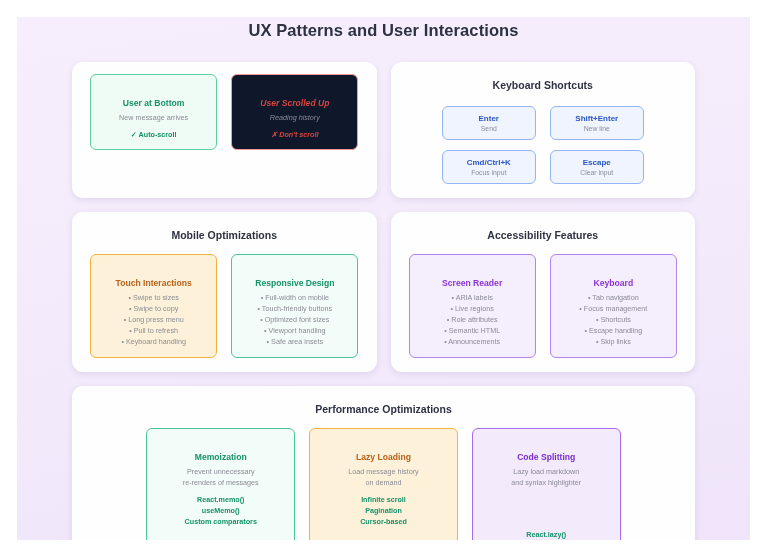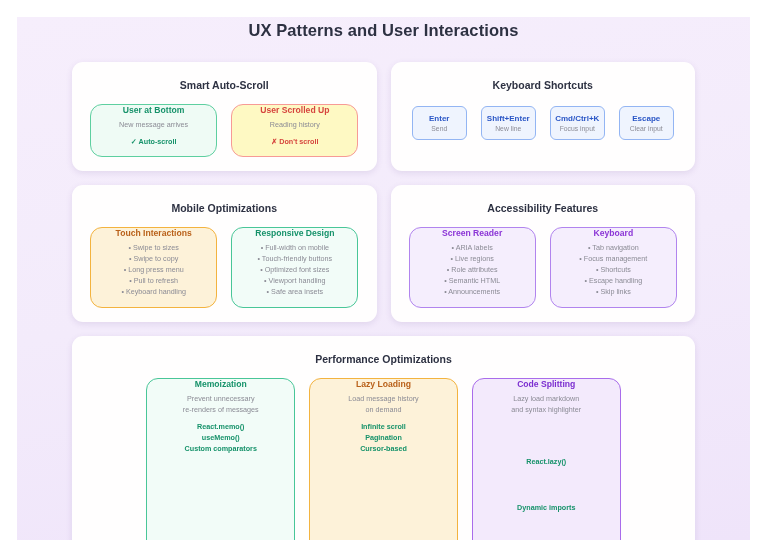--- a/index.html
+++ b/index.html
@@ -70,23 +70,23 @@
     display: flex;
     justify-content: center;
     gap: 14px;
     align-items: stretch;
   }
   .cards.four > .card { width: 25%; }
   .cards.two > .card { width: 46%; }
 
   .card {
     border: 1.3px solid #ccc;
-    border-radius: 12px;
-    box-sizing: border-box;
-    padding: 0 6px 9px 6px;
+    border-radius: 6px;
+    box-sizing: border-box;
+    padding: 23px 6px 9px 6px;
     text-align: center;
   }
 
   .card-title {
     font-size: 8.6px;
     font-weight: bold;
     margin-bottom: 5px;
   }
   .card-line {
     font-size: 7.2px;
@@ -98,21 +98,21 @@
     font-weight: bold;
     line-height: 1.55;
   }
   .card-spacer { height: 5px; }
 
   
   .t-green  { border-color: #5ecfa0; background: #effbf5; }
   .t-green .card-title { color: #16926a; }
   .t-green .card-accent { color: #16926a; }
 
-  .t-red    { border-color: #f79a96; background: #fef9c3; }
+  .t-red    { border-color: #f79a96; background: #0f172a; font-style: italic; }
   .t-red .card-title { color: #d6453e; }
   .t-red .card-accent { color: #d6453e; }
 
   .t-orange { border-color: #f3b33f; background: #fdf2d9; }
   .t-orange .card-title { color: #b9611a; }
   .t-orange .card-accent { color: #16926a; }
 
   .t-green2 { border-color: #49c698; background: #f2fcf8; }
   .t-green2 .card-title { color: #16926a; }
   .t-green2 .card-accent { color: #16926a; }
@@ -133,21 +133,21 @@
     display: flex;
     flex-wrap: wrap;
     justify-content: center;
     gap: 10px 14px;
     padding-top: 2px;
   }
   .key {
     border: 1.3px solid #93b5f3;
     background: #eff4fe;
     border-radius: 6px;
-    width: 55px;
+    width: 94px;
     padding: 7px 4px;
     text-align: center;
     box-sizing: border-box;
   }
   .key-label {
     font-size: 8px;
     font-weight: bold;
     color: #2a56c6;
     margin-bottom: 2px;
   }
@@ -156,21 +156,20 @@
     color: #8b8b95;
   }
 </style>
 </head>
 <body>
 
 <div class="page">
   <h1 class="page-title">UX Patterns and User Interactions</h1>
   <div class="grid">
       <div class="panel half">
-        <div class="panel-title">Smart Auto-Scroll</div>
         <div class="cards two">
           <div class="card t-green">
             <div class="card-title">User at Bottom</div>
             <div class="card-line">New message arrives</div>
             <div class="card-spacer"></div>
             <div class="card-accent">✓ Auto-scroll</div>
           </div>
           <div class="card t-red">
             <div class="card-title">User Scrolled Up</div>
             <div class="card-line">Reading history</div>

